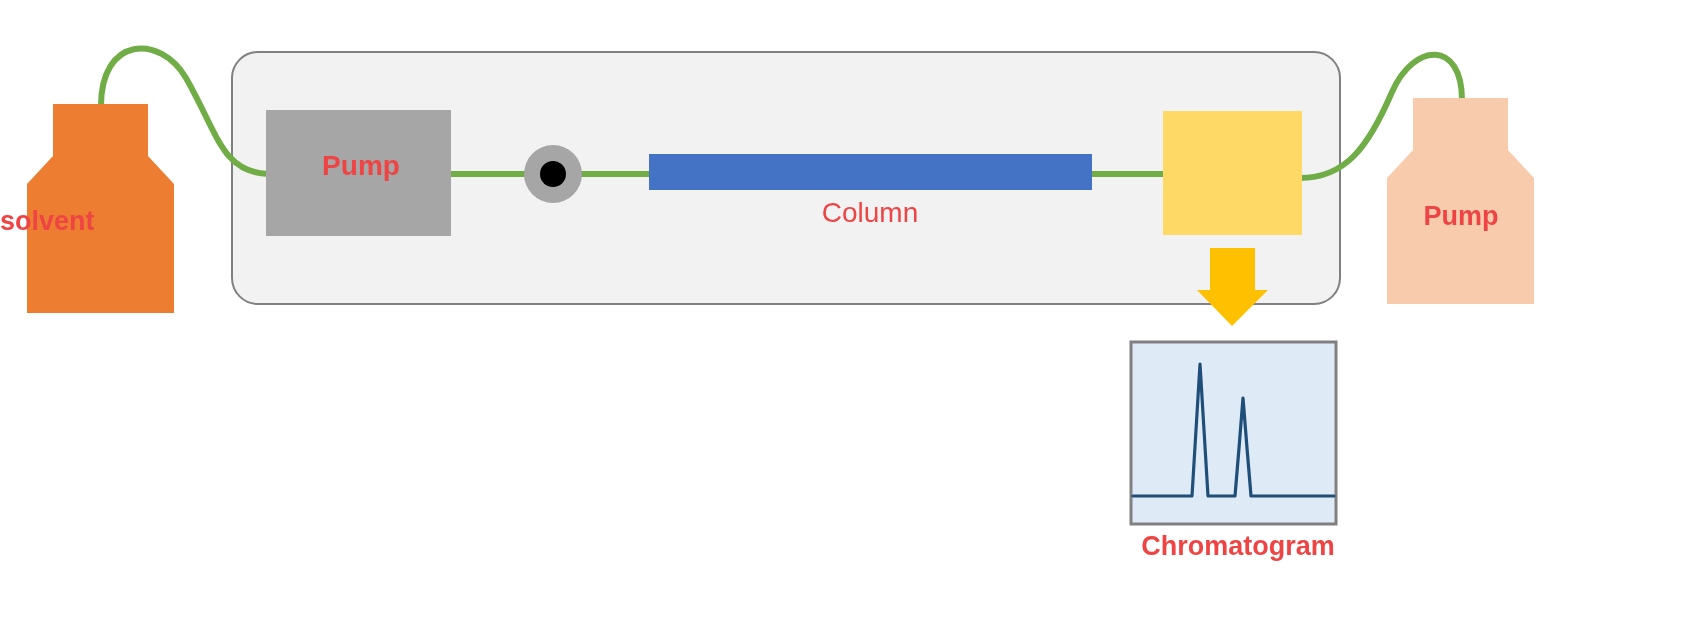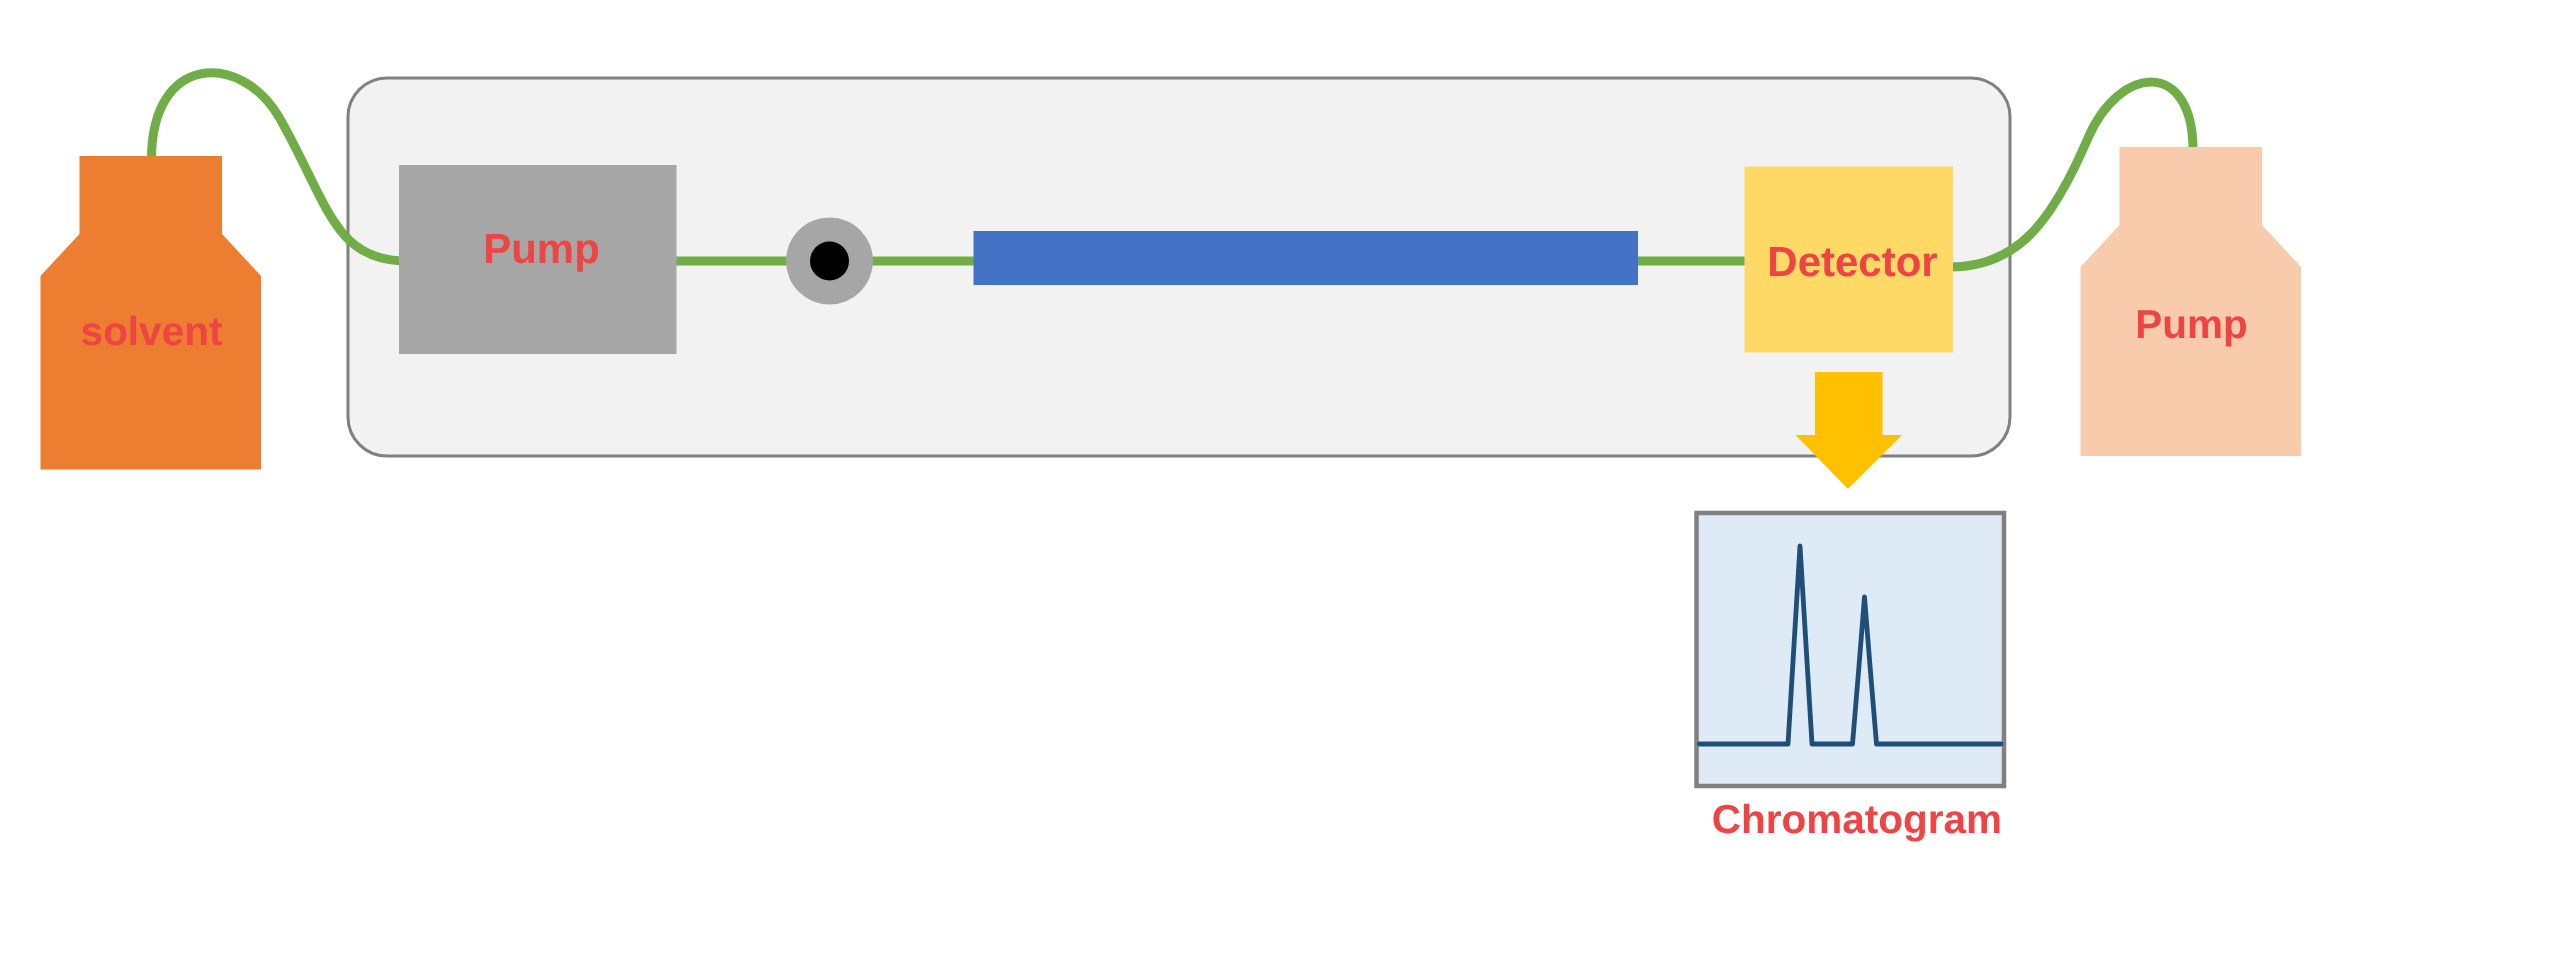--- a/index.html
+++ b/index.html
@@ -26,21 +26,21 @@
   }
   .lbl {
     position: absolute;
     font-family: "Liberation Sans", sans-serif;
     color: #ef4444;
     font-weight: bold;
     white-space: nowrap;
     line-height: 1;
     user-select: none;
   }
-  .lbl-solvent   { left: 0px;    top: 208px; width: 202px; text-align: center; font-size: 27px; }
+  .lbl-solvent   { left: 0px;    top: 208px; width: 202px; font-size: 27px; }
   .lbl-waste     { left: 1360px; top: 203px; width: 202px; text-align: center; font-size: 27px; }
   .lbl-pump      { left: 268px;  top: 152px; width: 186px; text-align: center; font-size: 28px; }
   .lbl-injector  { left: 455px;  top: 212px; width: 196px; text-align: center; font-size: 27px; }
   .lbl-column    { left: 742px;  top: 199px; width: 256px; text-align: center; font-size: 28px; font-weight: normal; }
   .lbl-detector  { left: 1134px; top: 161px; width: 202px; text-align: center; font-size: 28px; }
   .lbl-chromato  { left: 1063px; top: 533px; width: 350px; text-align: center; font-size: 27px; }
 </style>
 </head>
 <body>
 
@@ -82,20 +82,20 @@
                       1231,496 1235,496
                       1239,448 1243,398 1247,448 1251,496
                       1290,496 1334,496" fill="none" stroke="#1F4E79" stroke-width="3.2" stroke-linejoin="round" stroke-linecap="round"></polyline>
   </svg>
 
   <div class="lbl lbl-solvent">solvent</div>
 
   <div class="lbl lbl-pump">Pump</div>
 
 
+  <div class="lbl lbl-column">Column</div>
 
-  <div class="lbl lbl-detector">Detector</div>
 
   <div class="lbl lbl-waste">Pump</div>
 
   <div class="lbl lbl-chromato">Chromatogram</div>
 
 </div>
 
 </body></html>

